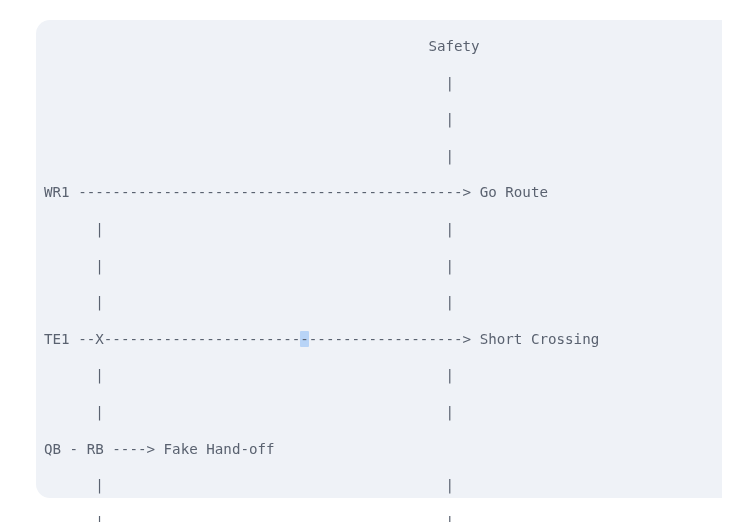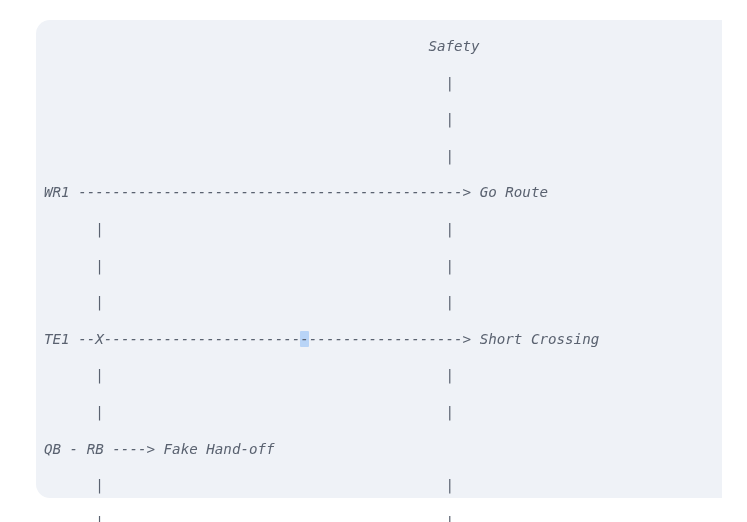--- a/index.html
+++ b/index.html
@@ -53,21 +53,20 @@
     letter-spacing: 0px;
     color: #5a6270;
     white-space: pre;
     -webkit-font-smoothing: antialiased;
   }
 
   .ln {
     display: block;
     height: 36.6px;
     white-space: pre;
-    font-style: italic;
   }
 
   
   .sel {
     background: #b8d4f7;
     color: #5a6270;
     border-radius: 1px;
   }
 </style>
 </head>

